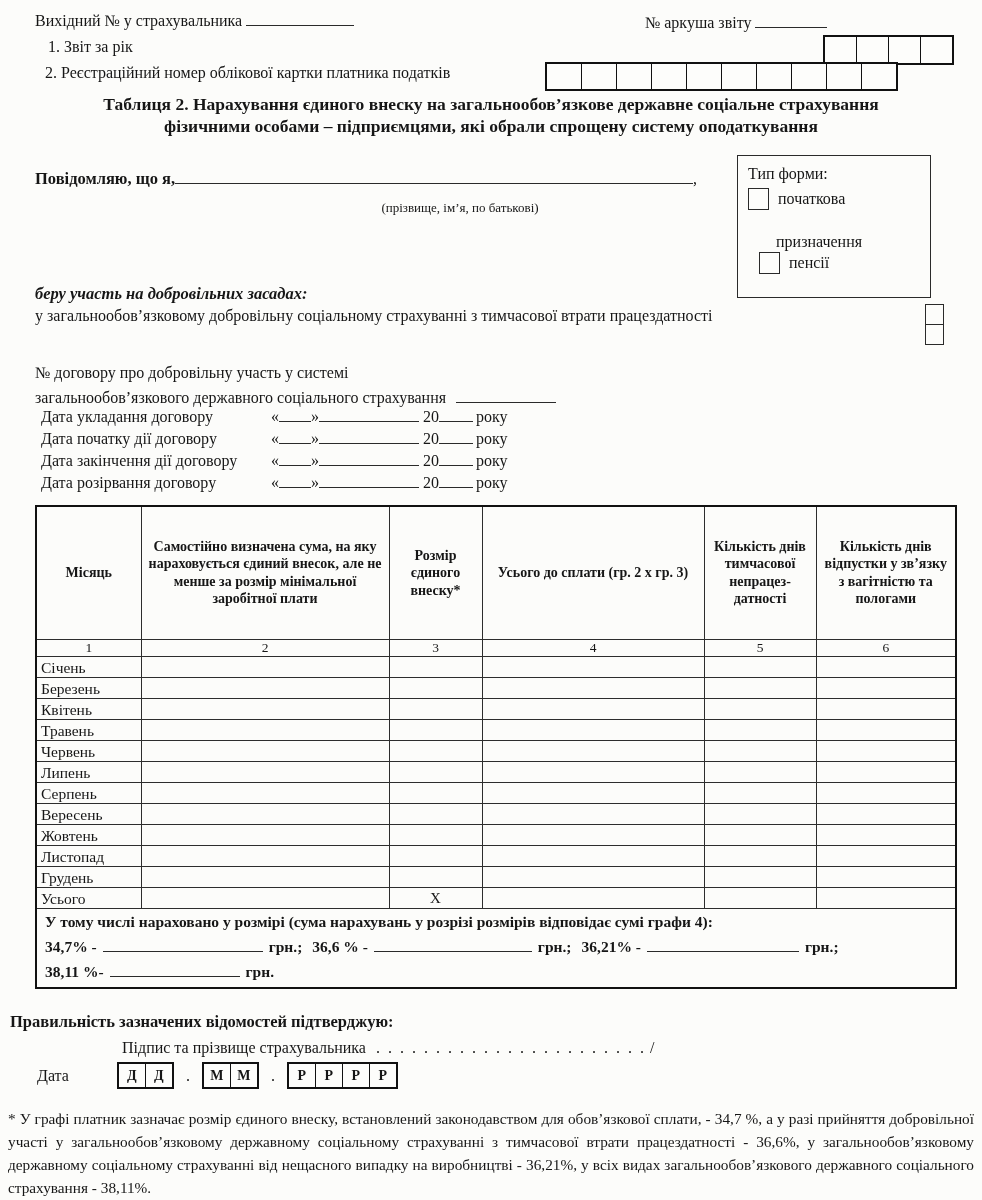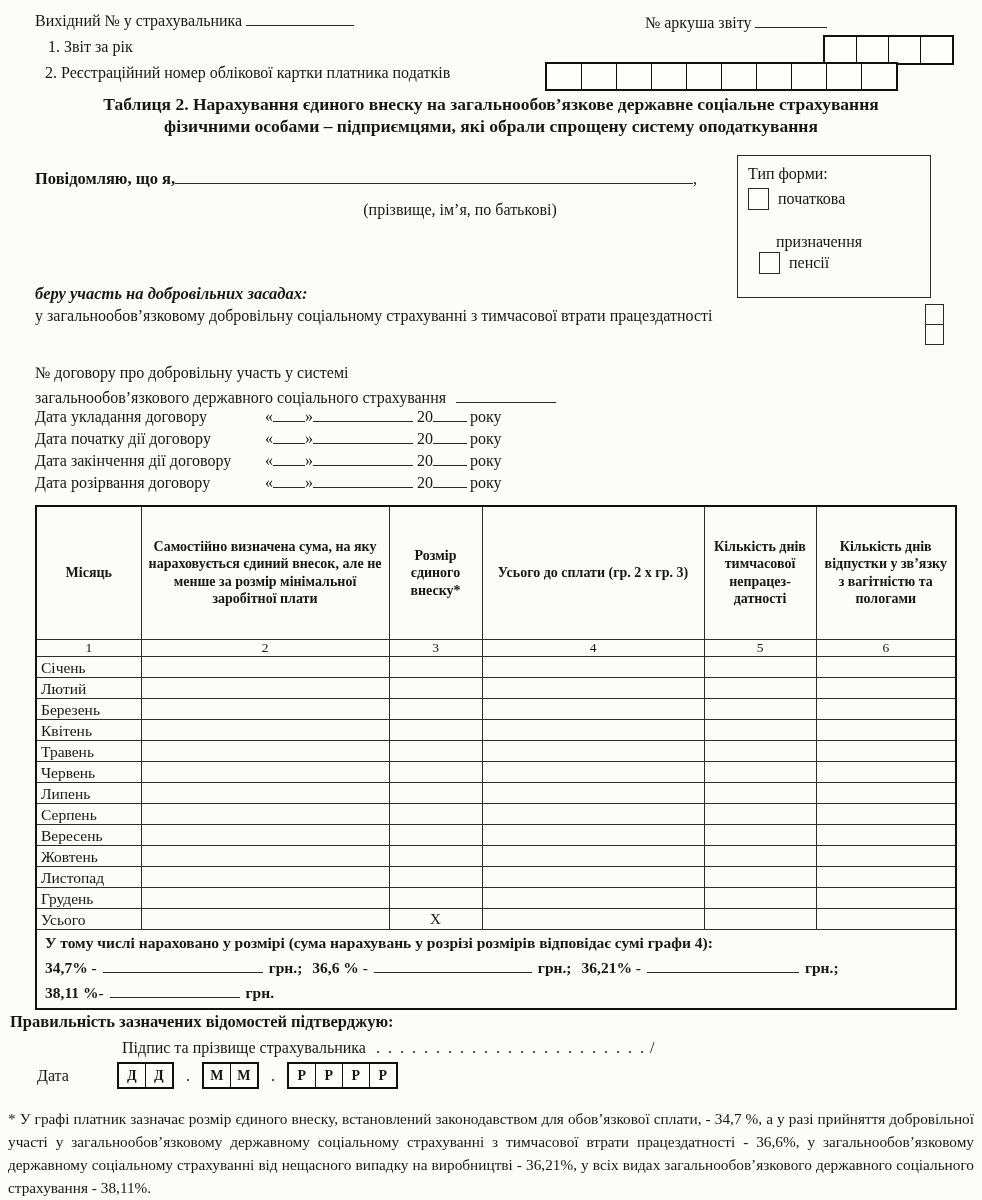--- a/index.html
+++ b/index.html
@@ -21,39 +21,39 @@
   
   .ft-panel{border:1.5px solid #2a2a2a;background:#fcfcfa;padding:8px 10px;}
   .cb{display:inline-block;width:19px;height:20px;border:1.5px solid #2a2a2a;vertical-align:middle;background:#fdfdfb;}
   .ft-row{margin-top:4px;display:flex;align-items:center;gap:9px;}
   
   .stack-cb{border:1.5px solid #2a2a2a;width:17px;}
   .stack-cb div{height:19px;border-bottom:1.5px solid #2a2a2a;}
   .stack-cb div:last-child{border-bottom:none;}
   
   .drow{display:flex;align-items:baseline;height:22px;white-space:nowrap;}
-  .drow .lab{width:230px;}
+  .drow .lab{width:230px;margin-left:6px;}
   
   table.main{border-collapse:collapse;table-layout:fixed;width:920px;}
   table.main th,table.main td{border:1px solid #2d2d2d;padding:0 4px;overflow:hidden;}
   table.main{border:2px solid #111;}
   table.main th{font-size:14px;font-weight:bold;vertical-align:middle;padding:4px 6px;}
   td.num{font-size:13.5px;text-align:center;height:16px;padding:0;}
   td.mon{font-size:15.5px;height:20px;margin-top:37px;}
   td.blank{height:20px;}
   td.xmark{text-align:center;font-size:15px;}
   .tfoot-cell{padding:3px 8px 6px 8px !important;}
   .rates{display:flex;align-items:baseline;white-space:nowrap;font-weight:bold;font-size:15.5px;margin-top:3px;}
   
   .dgrid{display:flex;border:2px solid #111;}
   .dgrid .dcell{width:26px;height:23px;border-right:1.5px solid #111;display:flex;align-items:center;justify-content:center;font-weight:bold;font-size:14px;background:#fdfdfb;}
   .dgrid .dcell:last-child{border-right:none;}
   .sig-row{white-space:nowrap;margin-left:47px;}
   .footnote{font-size:15.3px;line-height:1.5;text-align:justify;}
-  .hint{font-size:16px;}
+  .hint{font-size:13px;}
 </style>
 </head>
 <body>
 
 <div class="page">
 
   <div class="abs" style="left:35px;top:8px;">
     <span>Вихідний № у страхувальника</span>
     <span class="u" style="width:108px;"></span>
   </div>
@@ -194,28 +194,20 @@
       <tbody>
         <tr>
             <td class="mon">Січень</td>
             <td class="blank"></td>
             <td class="blank"></td>
             <td class="blank"></td>
             <td class="blank"></td>
             <td class="blank"></td>
           </tr>
           <tr>
-            <td class="mon">Лютий</td>
-            <td class="blank"></td>
-            <td class="blank"></td>
-            <td class="blank"></td>
-            <td class="blank"></td>
-            <td class="blank"></td>
-          </tr>
-          <tr>
             <td class="mon">Березень</td>
             <td class="blank"></td>
             <td class="blank"></td>
             <td class="blank"></td>
             <td class="blank"></td>
             <td class="blank"></td>
           </tr>
           <tr>
             <td class="mon">Квітень</td>
             <td class="blank"></td>

